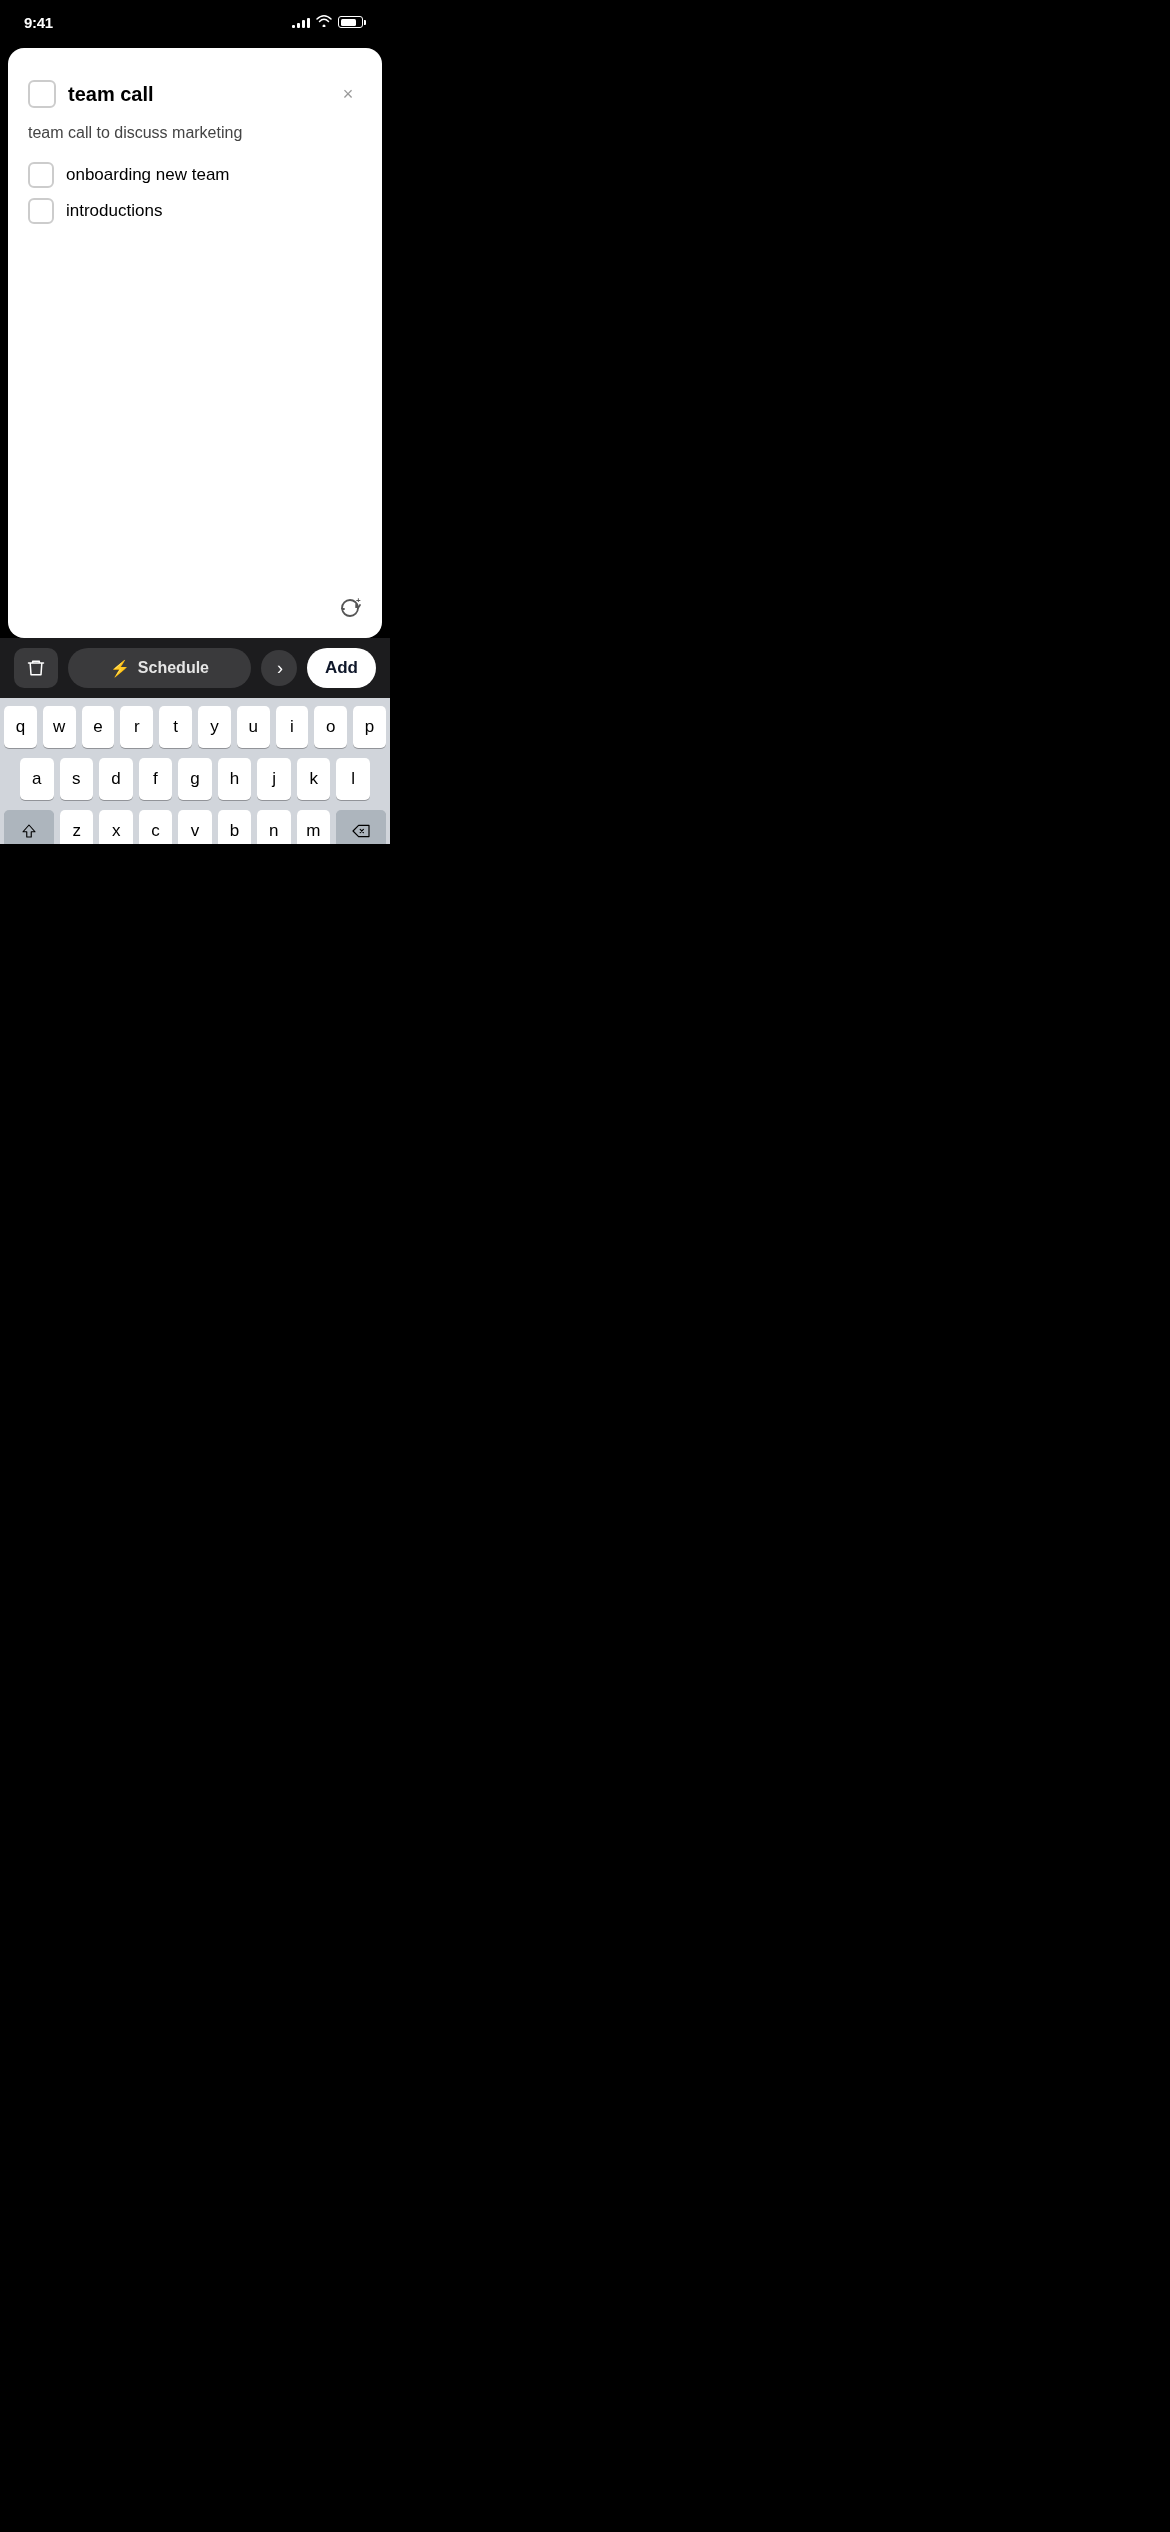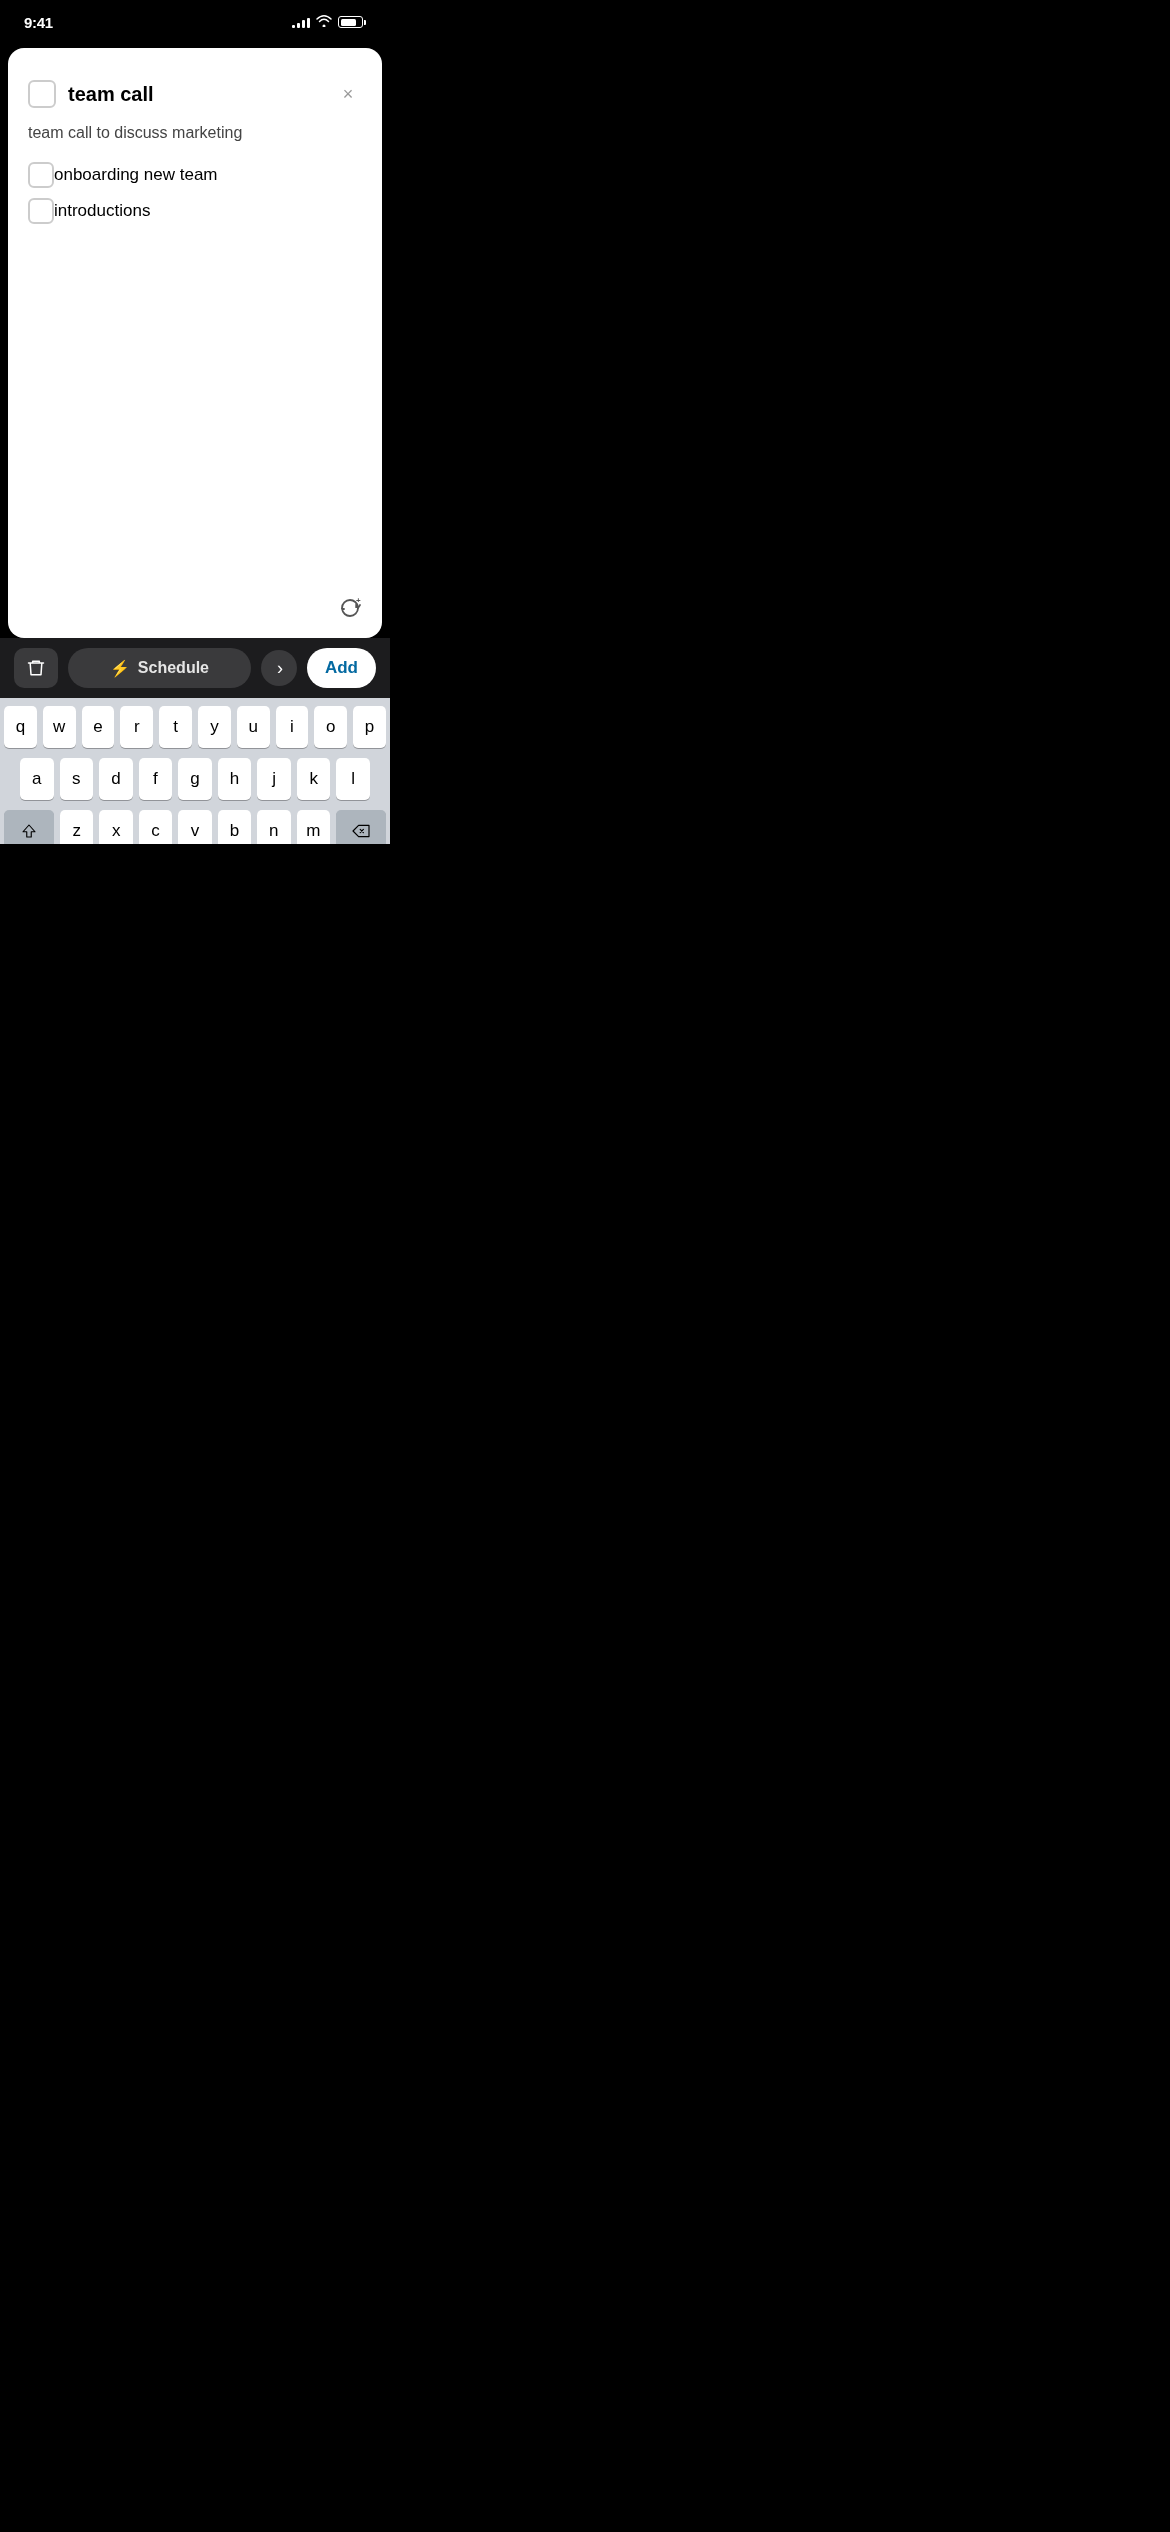--- a/index.html
+++ b/index.html
@@ -142,20 +142,21 @@
     
     .todo-list {
       display: flex;
       flex-direction: column;
       gap: 10px;
     }
 
     .todo-item {
       display: flex;
       align-items: center;
+      gap: 12px;
     }
 
     .todo-checkbox {
       width: 26px;
       height: 26px;
       border: 2px solid #ccc;
       border-radius: 6px;
       background: #fff;
       flex-shrink: 0;
     }
@@ -249,21 +250,21 @@
       background: #fff;
       border-radius: 20px;
       display: flex;
       align-items: center;
       justify-content: center;
       cursor: pointer;
       flex-shrink: 0;
     }
 
     .add-label {
-      color: #0369a1;
+      color: #0f172a;
       font-size: 17px;
       font-weight: 600;
     }
 
     
     .keyboard {
       background: #d1d5db;
       padding: 8px 4px 4px 4px;
     }
 

